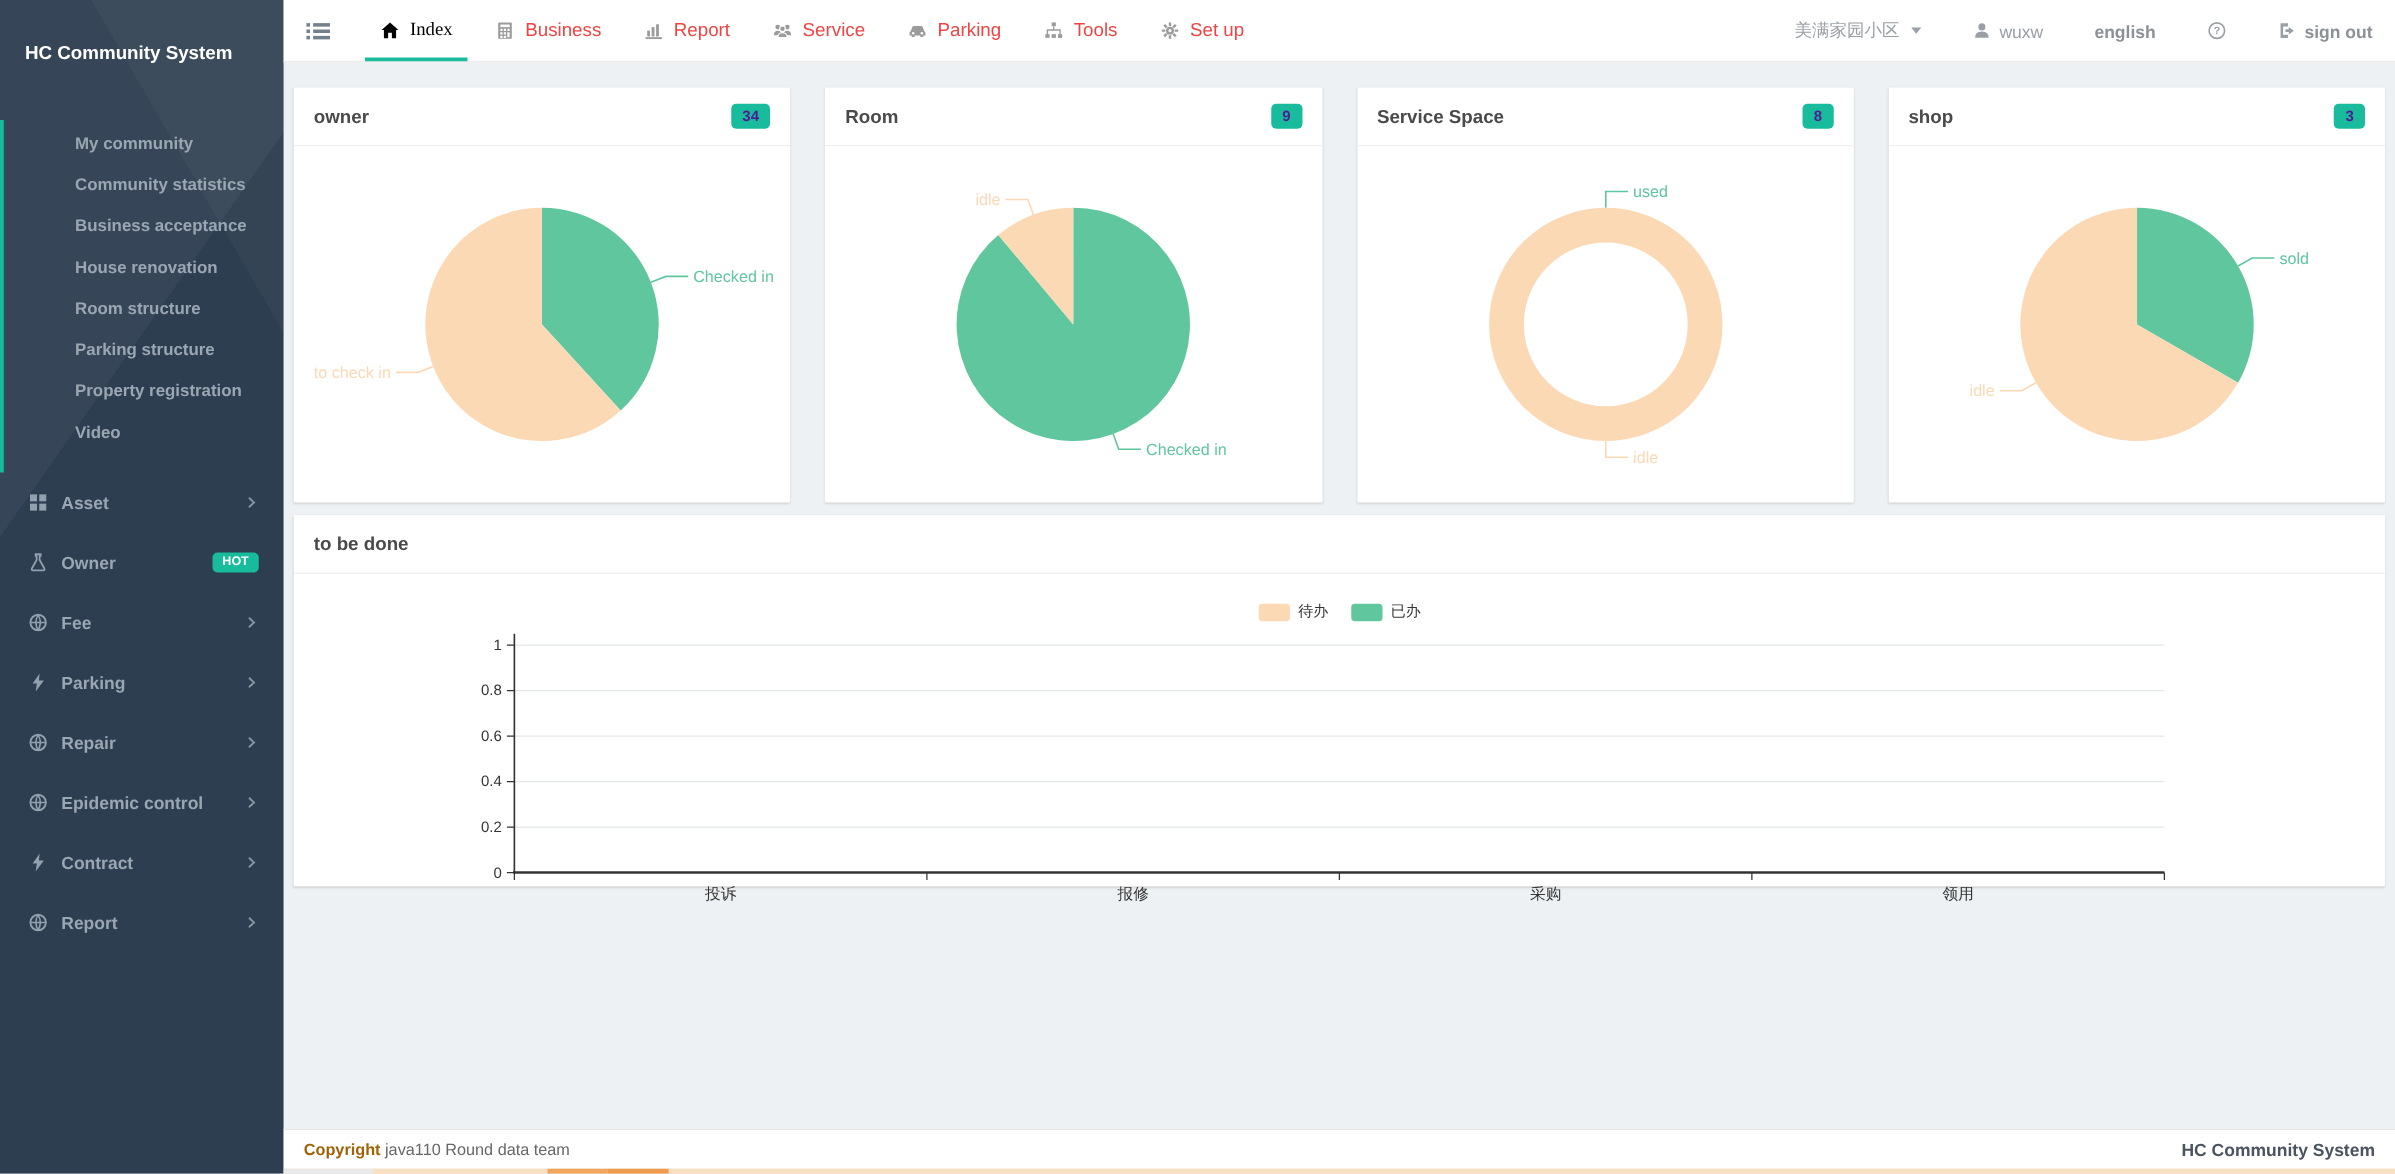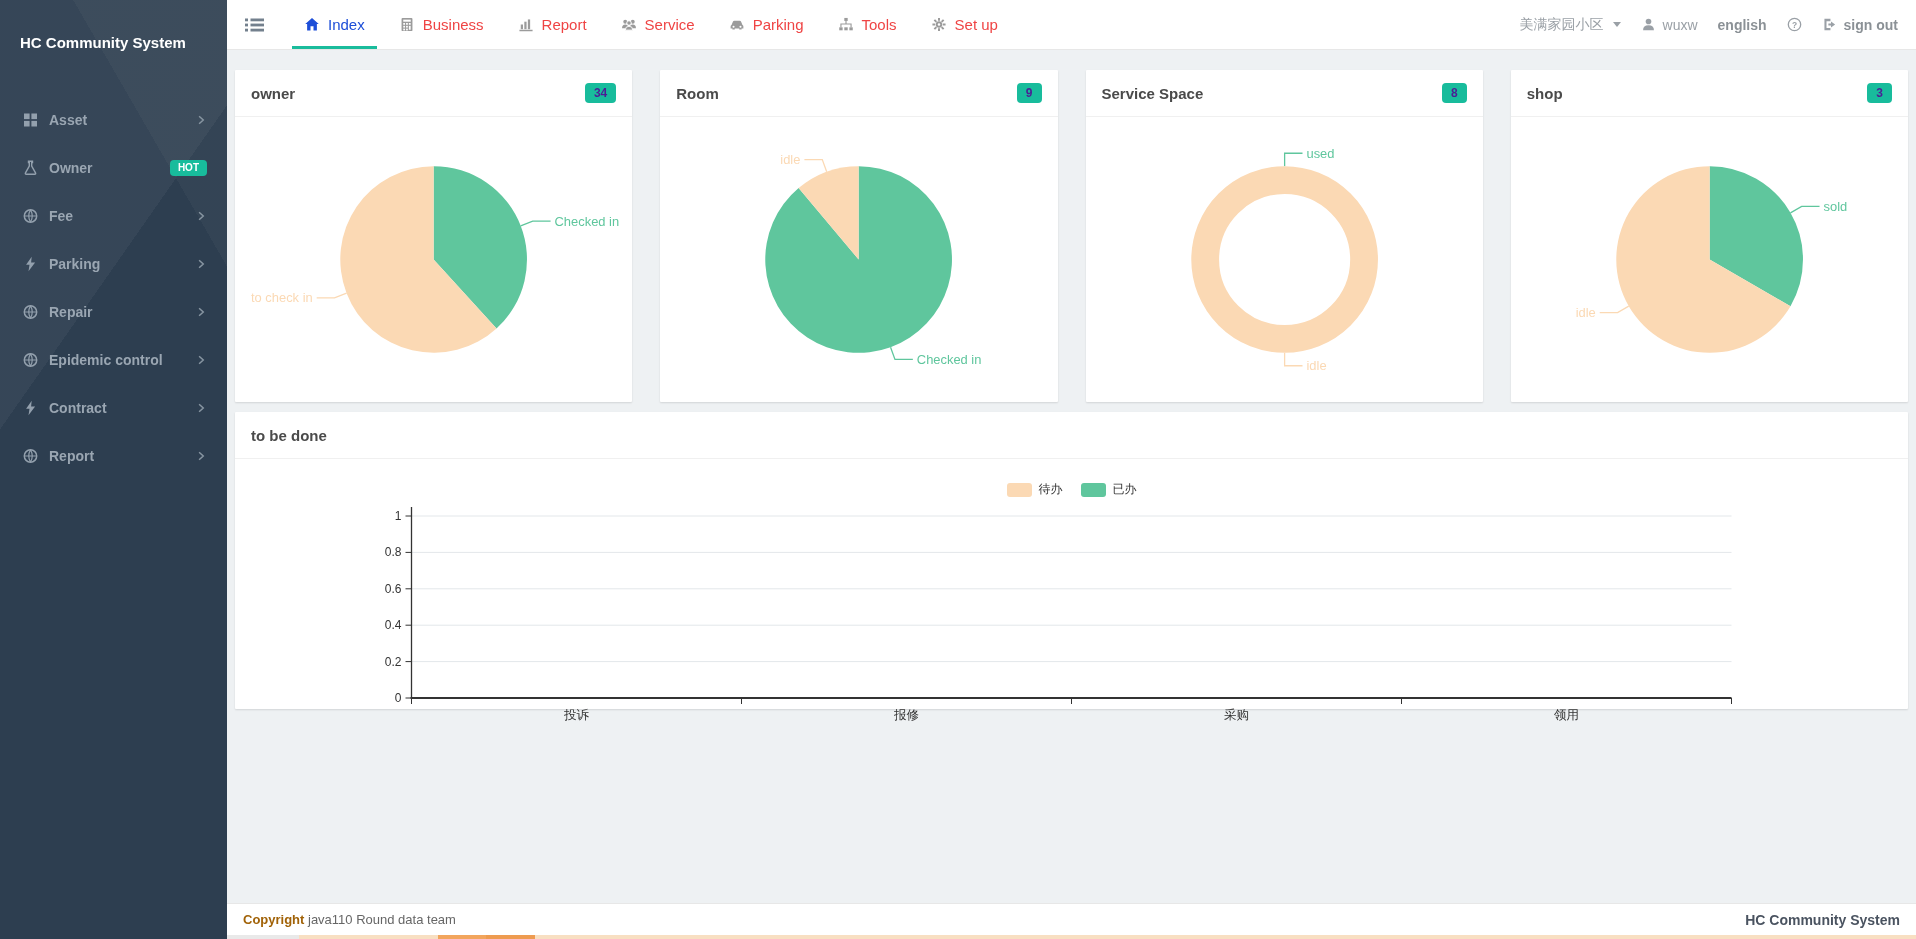--- a/index.html
+++ b/index.html
@@ -32,24 +32,24 @@
 
   
   .main { flex:1; display:flex; flex-direction:column; background:#eef1f3; min-width:0; }
   .topbar { height:50px; flex:0 0 50px; background:#fff; border-bottom:1px solid #e7e7e7;
             display:flex; align-items:center; padding:0 18px; }
   .burger { width:19px; height:16px; color:#73808d; margin-right:28px; cursor:pointer; display:inline-flex; }
   .tabs { display:flex; height:100%; }
   .tab { display:flex; align-items:center; gap:8px; padding:0 12px; margin-right:10px; height:100%;
          color:#ef4444; font-size:15px; cursor:pointer; position:relative; }
   .tico { width:16px; height:15px; display:inline-flex; color:#9b9b9b; }
-  .tab.active, .tab.active .tico { color:#1d4ed8; }
+  .tab.active, .tab.active .tico { color:#000000;font-family:Liberation Serif, serif; }
   .tab.active::after { content:""; position:absolute; left:0; right:0; bottom:0; height:3px; background:#1abc9c; }
   .topbar-right { margin-left:auto; display:flex; align-items:center; gap:20px; color:#9aa0a6; font-size:14px; }
-  .tr-item { display:flex; align-items:center; gap:7px; cursor:pointer; }
+  .tr-item { display:flex; align-items:center; gap:7px; cursor:pointer;margin-left:21px; }
   .tr-strong { font-weight:bold; color:#8b9196; }
   .ric { width:15px; height:15px; display:inline-flex; color:#9aa0a6; }
   .caret { width:0; height:0; border-left:4px solid transparent; border-right:4px solid transparent;
            border-top:5px solid #9aa0a6; margin-left:2px; }
 
   .content { flex:1; padding:20px 8px 0; }
   .cards-row { display:flex; gap:28px; }
   .card { background:#fff; box-shadow:0 1px 2px rgba(0,0,0,.12); border-radius:1px; }
   .cards-row .card { flex:1; height:332px; min-width:0; }
   .card-header { height:47px; display:flex; align-items:center; justify-content:space-between;
@@ -80,20 +80,30 @@
 </style>
 </head>
 <body>
 
 <div class="app">
 
   <aside class="sidebar">
     <div class="sb-title">HC Community System</div>
 
     <div class="group-block active">
+      <div class="submenu">
+        <div class="subitem">My community</div>
+        <div class="subitem">Community statistics</div>
+        <div class="subitem">Business acceptance</div>
+        <div class="subitem">House renovation</div>
+        <div class="subitem">Room structure</div>
+        <div class="subitem">Parking structure</div>
+        <div class="subitem">Property registration</div>
+        <div class="subitem">Video</div>
+      </div>
     </div>
 
     <div class="group-block">
       <div class="group">
         <span class="gico">
           <svg viewBox="0 0 16 16">
               <rect x="1.5" y="1.5" width="5.6" height="5.6" fill="currentColor"></rect>
               <rect x="8.9" y="1.5" width="5.6" height="5.6" fill="currentColor"></rect>
               <rect x="1.5" y="8.9" width="5.6" height="5.6" fill="currentColor"></rect>
               <rect x="8.9" y="8.9" width="5.6" height="5.6" fill="currentColor"></rect>

